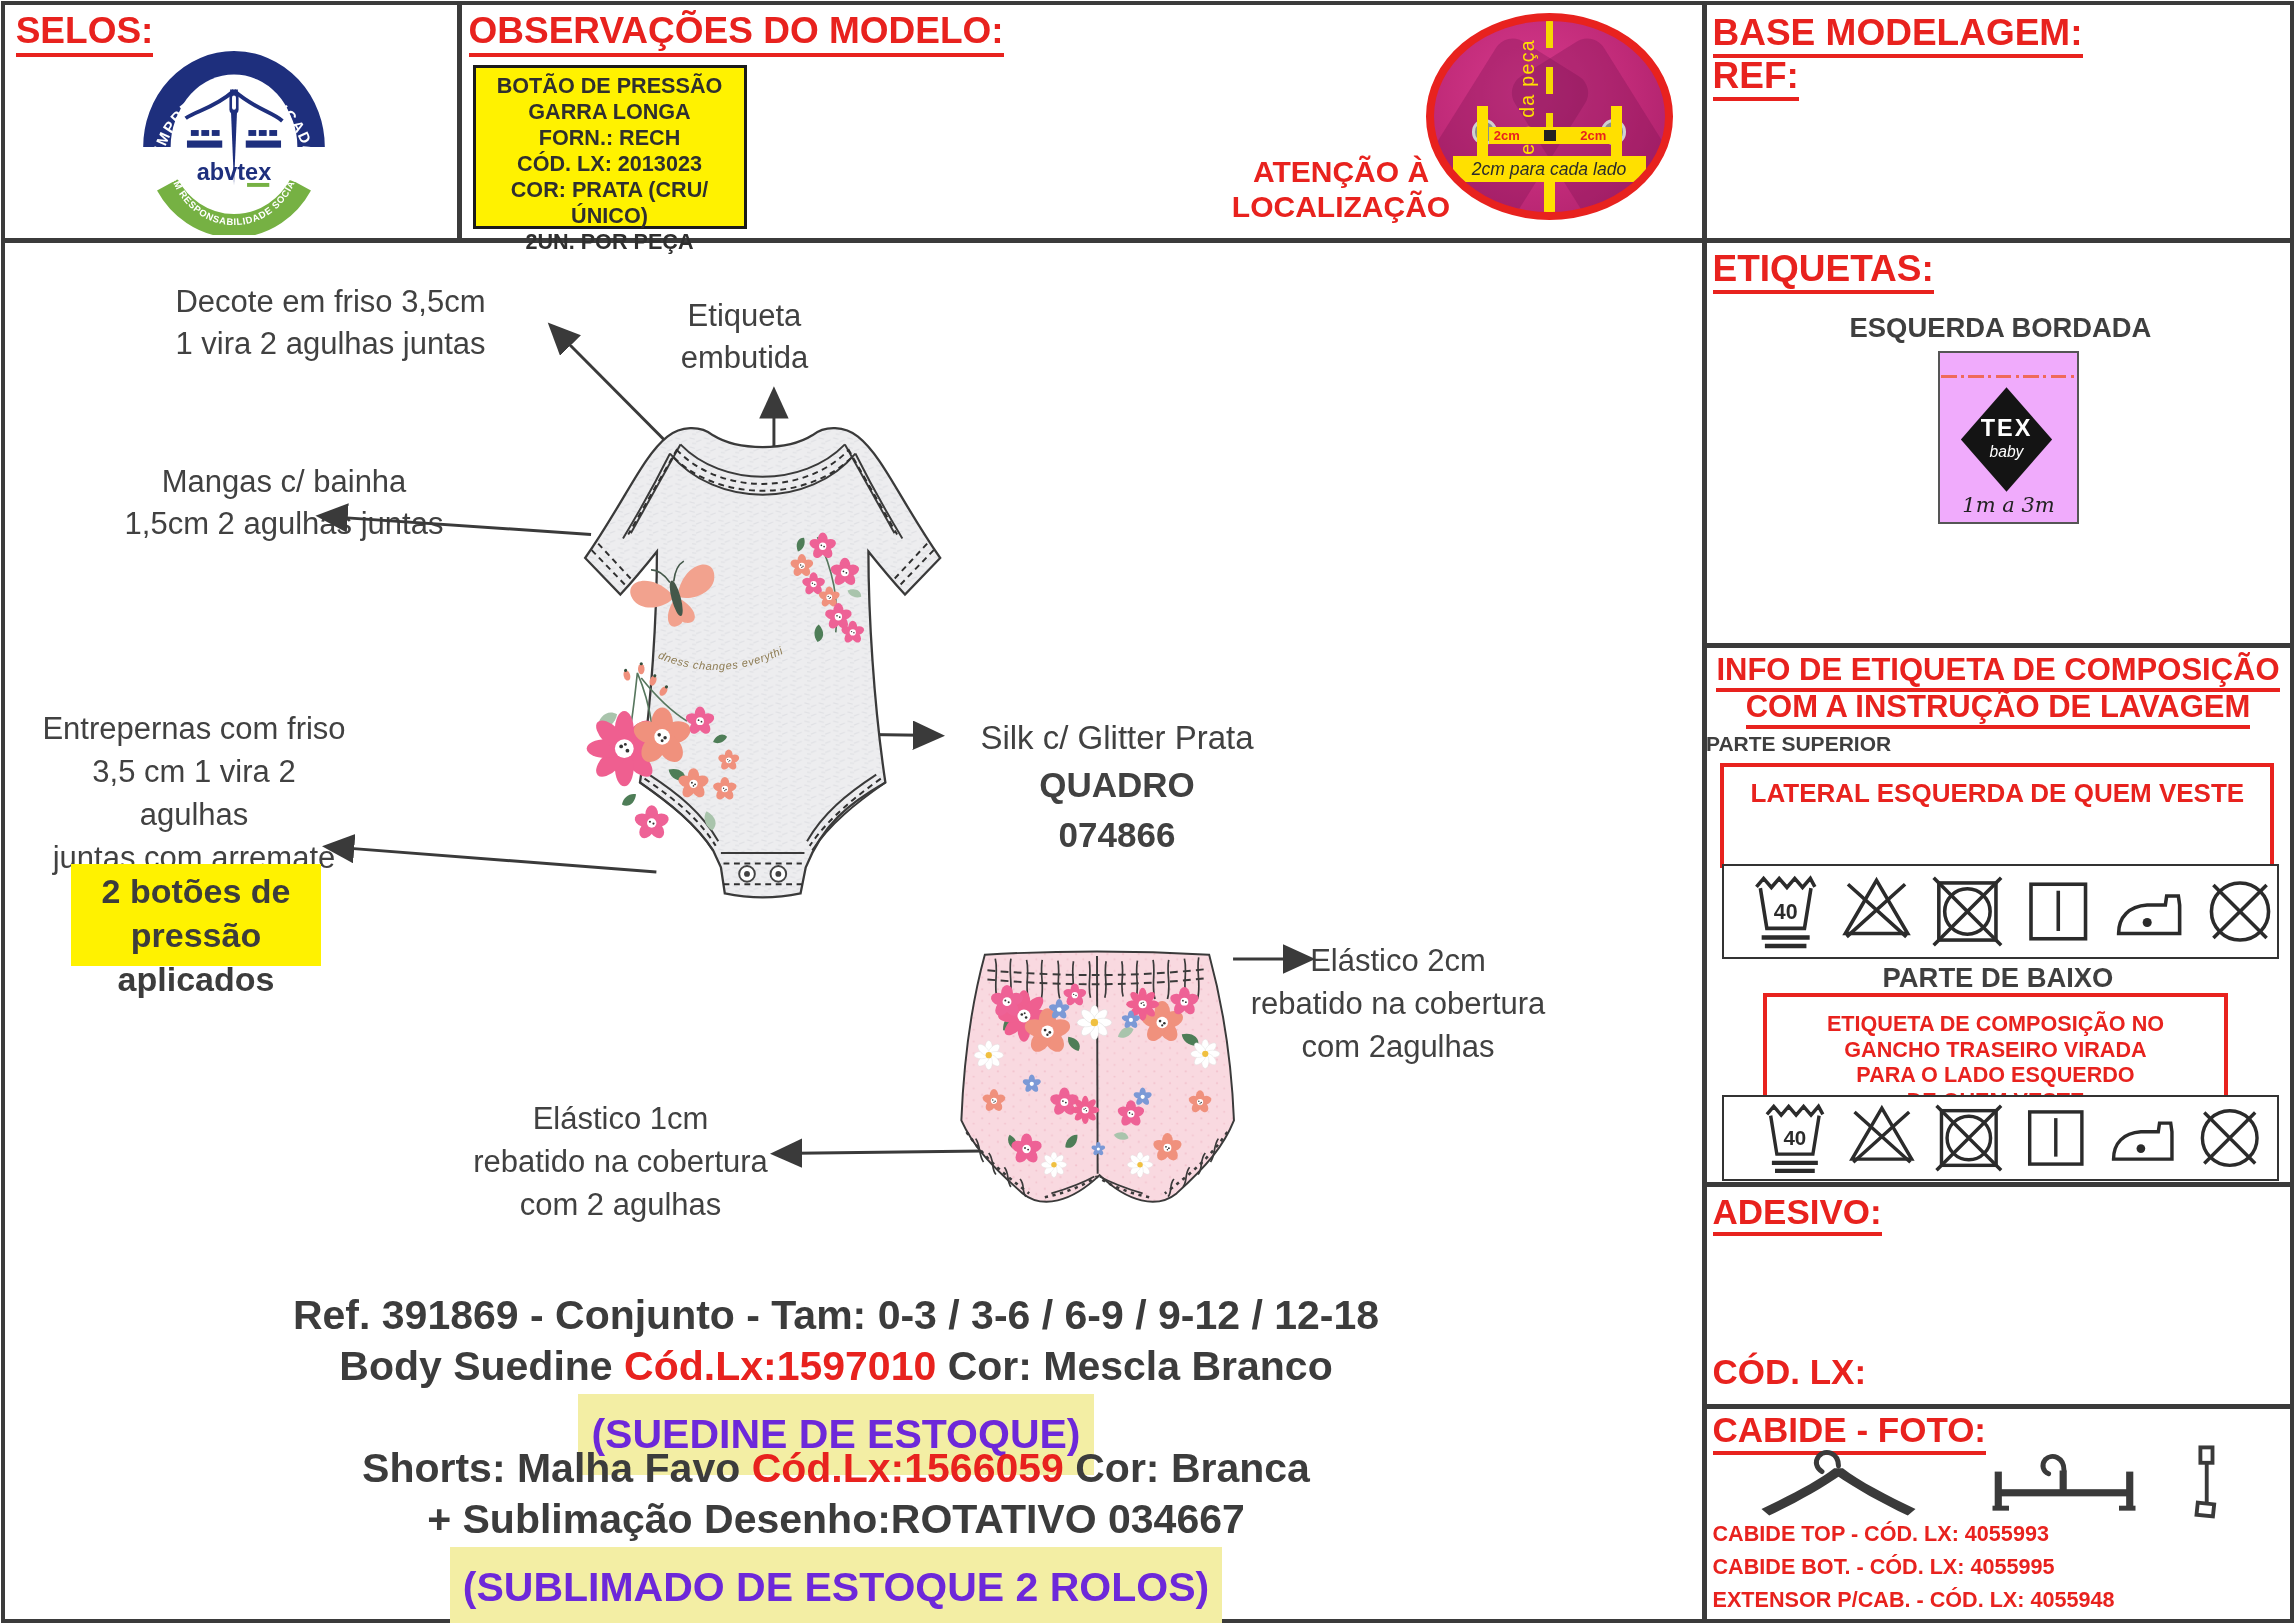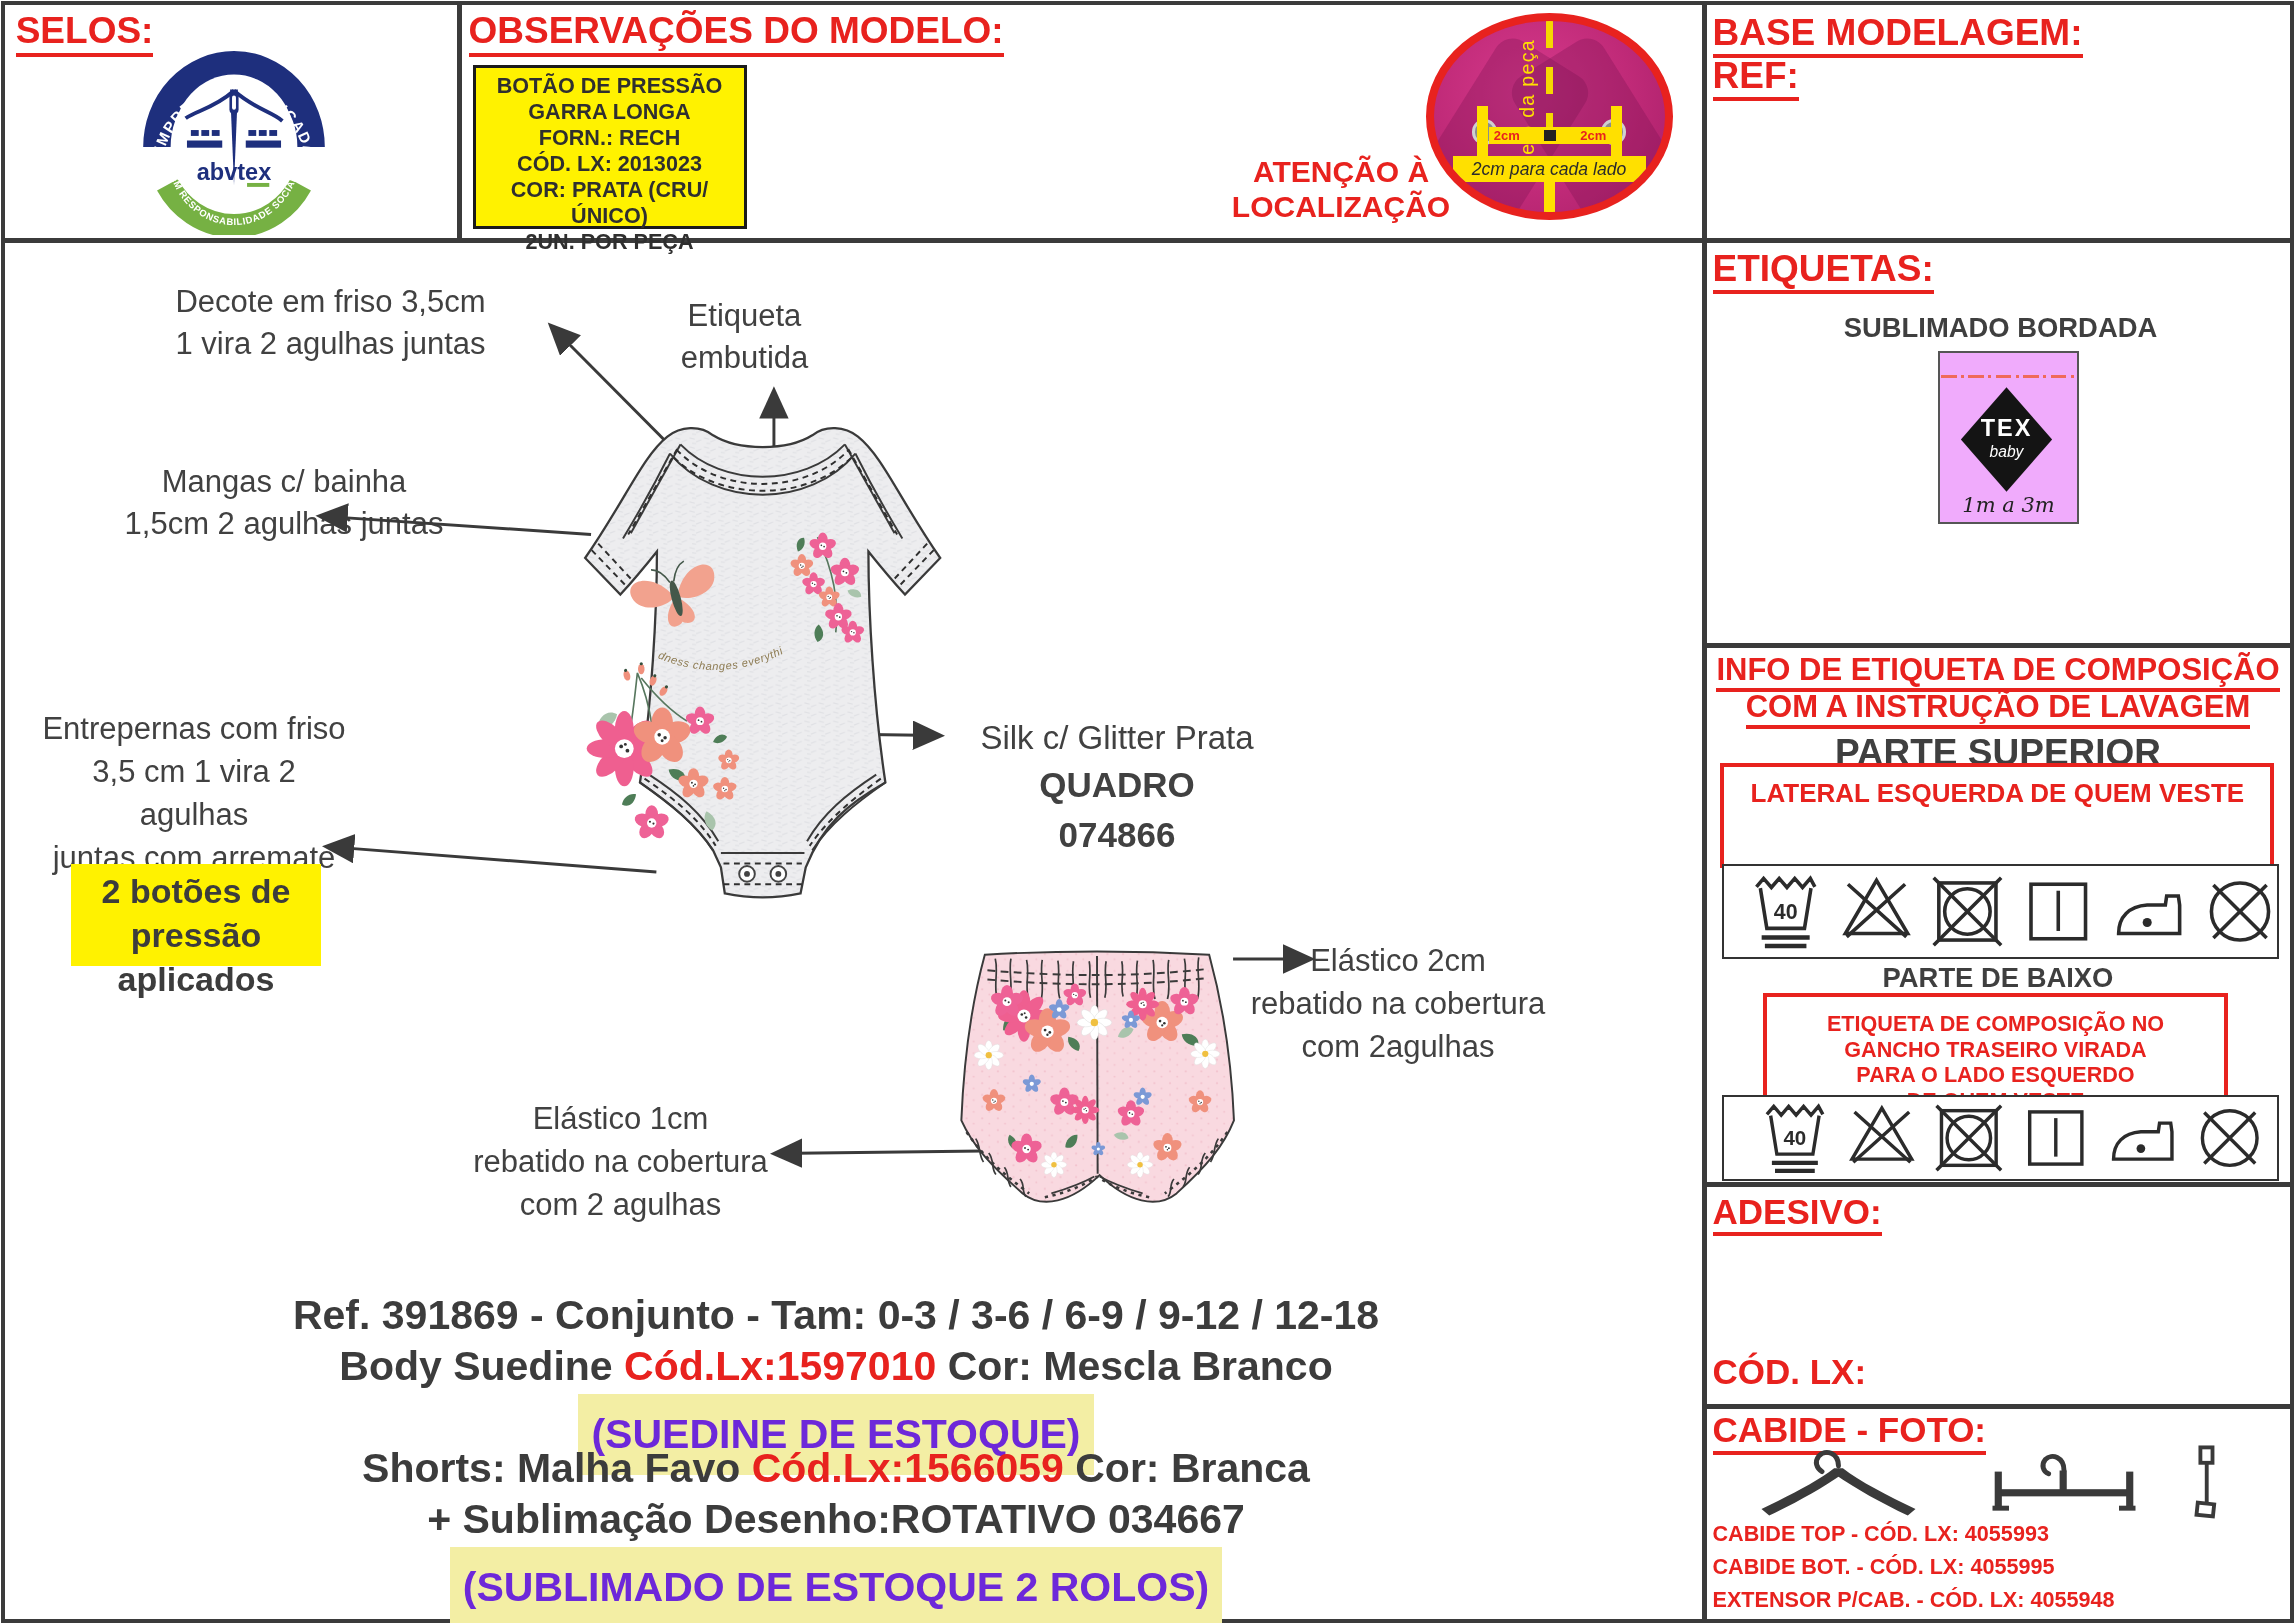--- a/index.html
+++ b/index.html
@@ -226,36 +226,36 @@
     <div class="ybar" style="left:calc(50% - 5.9px);top:161px;width:11.8px;height:30px"></div>
   </div>
 
   <div class="abs" style="left:1706px;top:5.2px;width:584px;height:233px">
     <div class="hdr abs" style="left:6.5px;top:6.5px;font-size:37px"><span class="u">BASE MODELAGEM:</span></div>
     <div class="hdr abs" style="left:6.5px;top:50px;font-size:37px"><span class="u">REF:</span></div>
   </div>
 
   <div class="abs" style="left:1706px;top:243px;width:584px;height:400px">
     <div class="hdr abs" style="left:6.5px;top:5.2px;font-size:37px"><span class="u">ETIQUETAS:</span></div>
-    <div class="darkhdr abs" style="left:118px;top:69px;width:353px;text-align:center;font-size:27.4px">SUBLIMADO BORDADA</div>
+    <div class="darkhdr abs" style="left:118px;top:69px;width:353px;text-align:center;font-size:27.4px">ESQUERDA BORDADA</div>
   </div>
   <div class="texlabel">
     <div class="texdash"></div>
     <svg width="133" height="111" viewBox="0 0 204 170" style="position:absolute;left:0;top:31px">
       <polygon points="102,5 172,85 102,165 32,85" fill="#141414"></polygon>
       <text x="102" y="80" text-anchor="middle" font-size="36" font-weight="bold" fill="#fff" letter-spacing="3">TEX</text>
       <text x="102" y="112" text-anchor="middle" font-size="24" font-style="italic" fill="#fff">baby</text>
     </svg>
     <div class="abs" style="left:0;bottom:5.2px;width:100%;text-align:center;font-size:21px;color:#222;font-family:'DejaVu Serif',serif;font-style:italic">1m a 3m</div>
   </div>
 
   <div class="abs" style="left:1706px;top:648px;width:584px;height:534px">
     <div class="hdr abs" style="left:0;top:3.9px;width:100%;text-align:center;font-size:31px"><span class="u">INFO DE ETIQUETA DE COMPOSIÇÃO</span></div>
     <div class="hdr abs" style="left:0;top:41px;width:100%;text-align:center;font-size:31px"><span class="u">COM A INSTRUÇÃO DE LAVAGEM</span></div>
-    <div class="darkhdr abs" style="left:0;top:84px;width:100%;text-align:center;font-size:37px">PARTE SUPERIOR</div>
+    <div class="darkhdr abs" style="left:0;top:84px;width:100%;text-align:left;font-size:21px">PARTE SUPERIOR</div>
     <div class="redboxt abs" style="left:14.4px;top:115px;width:546px;height:88px;font-size:26px;line-height:34px;padding-top:9.1px">
       <div>LATERAL ESQUERDA DE QUEM VESTE</div>
     </div>
     <div class="carebox abs" style="left:15.7px;top:216px;width:553px;height:91px">
       <svg width="553" height="91" viewBox="0 0 852 132">
         <use href="#careset"></use>
         <text x="95" y="78" text-anchor="middle" font-size="33" font-weight="bold" fill="#2b2b2b">40</text>
       </svg>
     </div>
     <div class="darkhdr abs" style="left:0;top:314px;width:100%;text-align:center;font-size:27.4px">PARTE DE BAIXO</div>

